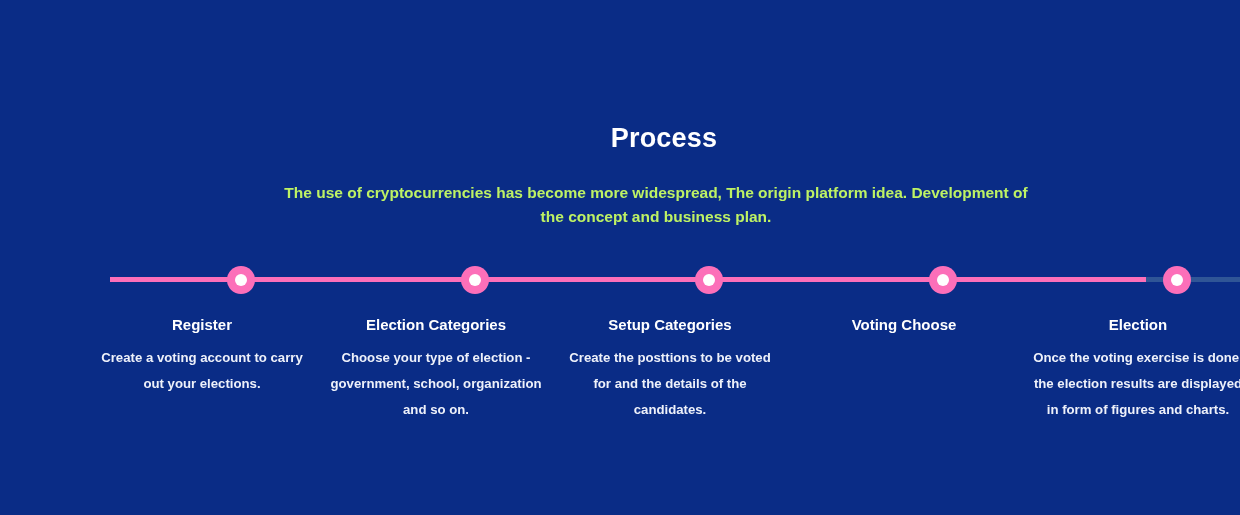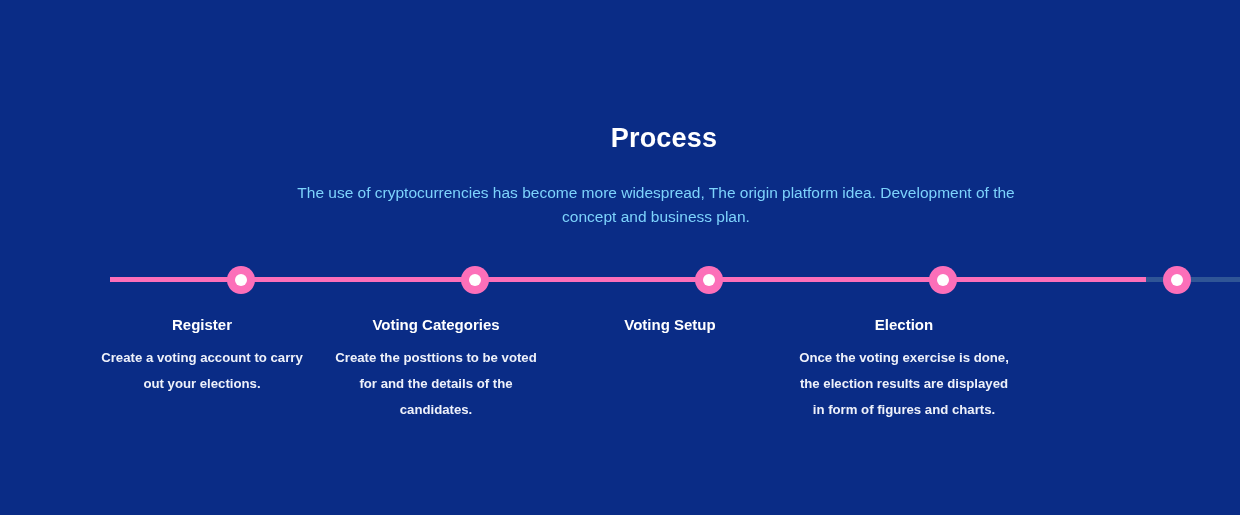--- a/index.html
+++ b/index.html
@@ -36,23 +36,23 @@
     line-height: 34px;
   }
 
   .page-subtitle {
     position: absolute;
     top: 165px;
     left: 50%;
     transform: translateX(-50%);
     width: 760px;
     text-align: center;
-    color: #7dd3fc;
+    color: #bef264;
     font-size: 15.5px;
-    font-weight: normal;
+    font-weight: bold;
     line-height: 24px;
   }
 
   
   .timeline {
     position: absolute;
     top: 277px;
     left: 66px;
     width: 1138px;
     height: 5px;
@@ -154,28 +154,32 @@
     <div class="timeline-dot" style="left:1053px;"></div>
   </div>
 
   <div class="steps">
 
     <div class="step">
       <div class="step-title">Register</div>
       <div class="step-desc">Create a voting account to carry out your elections.</div>
     </div>
 
+    <div class="step">
+      <div class="step-title">Election Categories</div>
+      <div class="step-desc">Choose your type of election - government, school, organization and so on.</div>
+    </div>
 
     <div class="step">
-      <div class="step-title">Voting Categories</div>
+      <div class="step-title">Setup Categories</div>
       <div class="step-desc">Create the posttions to be voted for and the details of the candidates.</div>
     </div>
 
     <div class="step">
-      <div class="step-title">Voting Setup</div>
+      <div class="step-title">Voting Choose</div>
     </div>
 
     <div class="step">
       <div class="step-title">Election</div>
       <div class="step-desc">Once the voting exercise is done, the election results are displayed in form of figures and charts.</div>
     </div>
 
   </div>
 
   <div class="floating-widget"></div>

